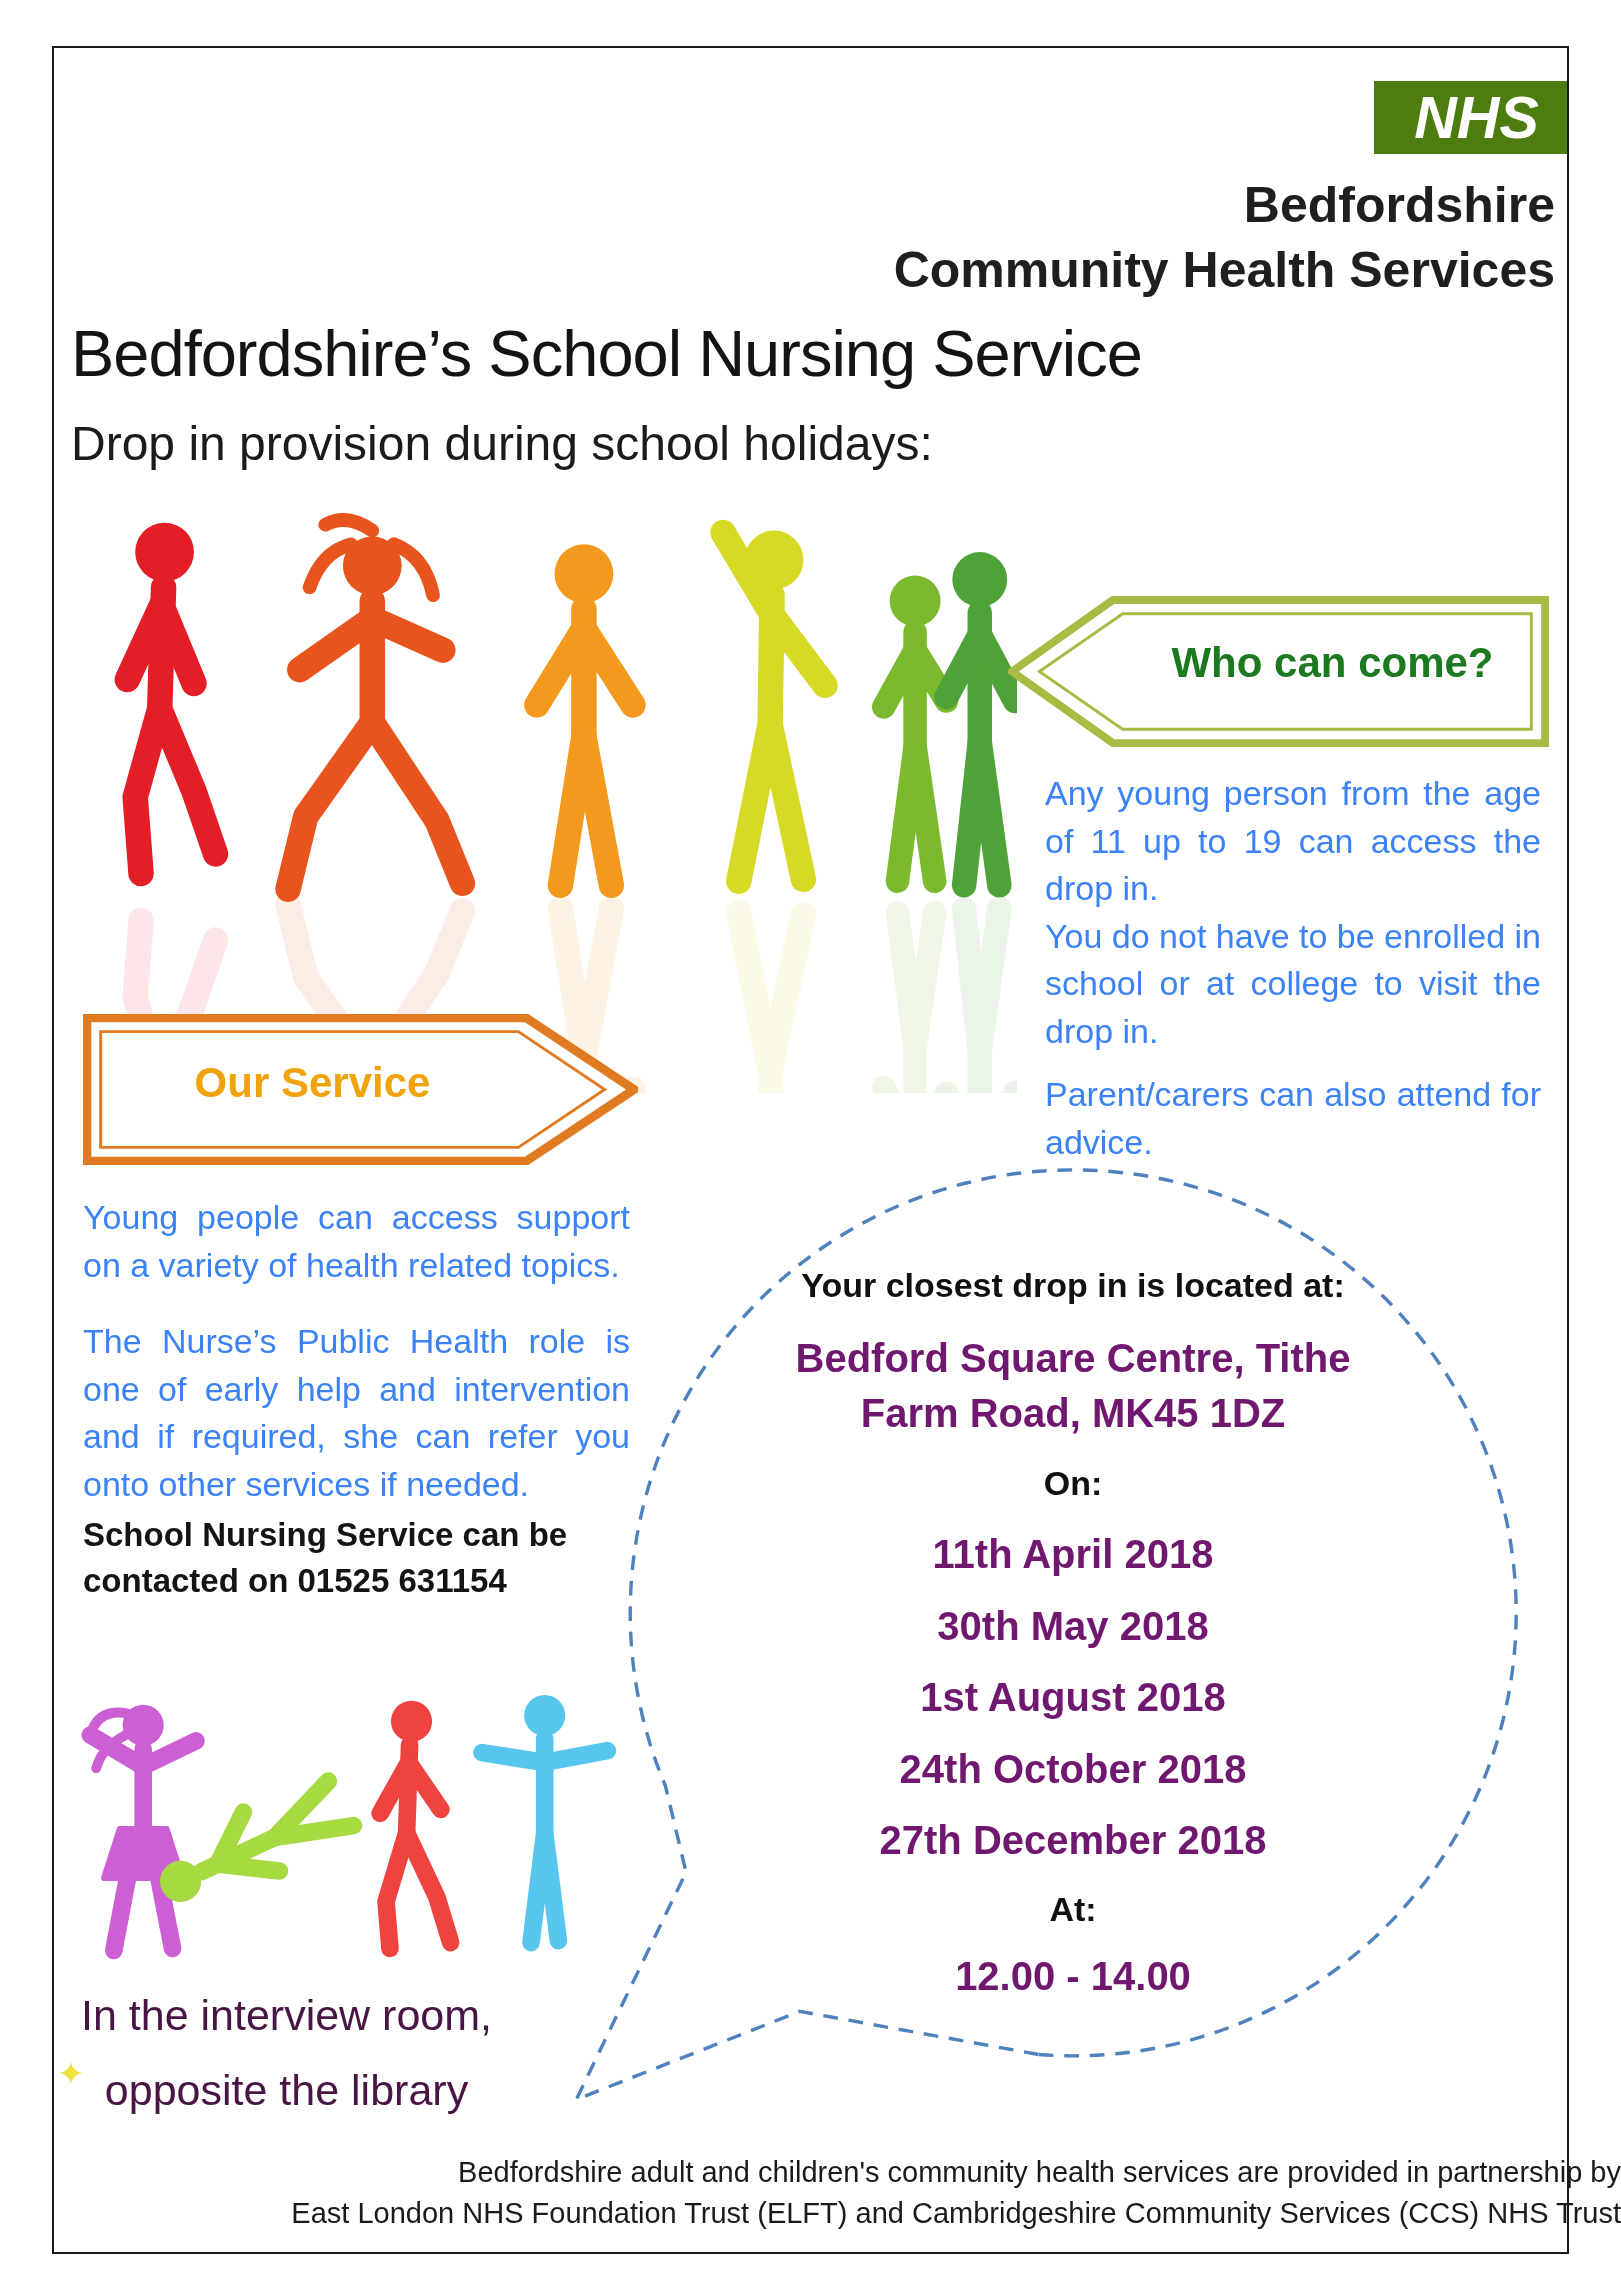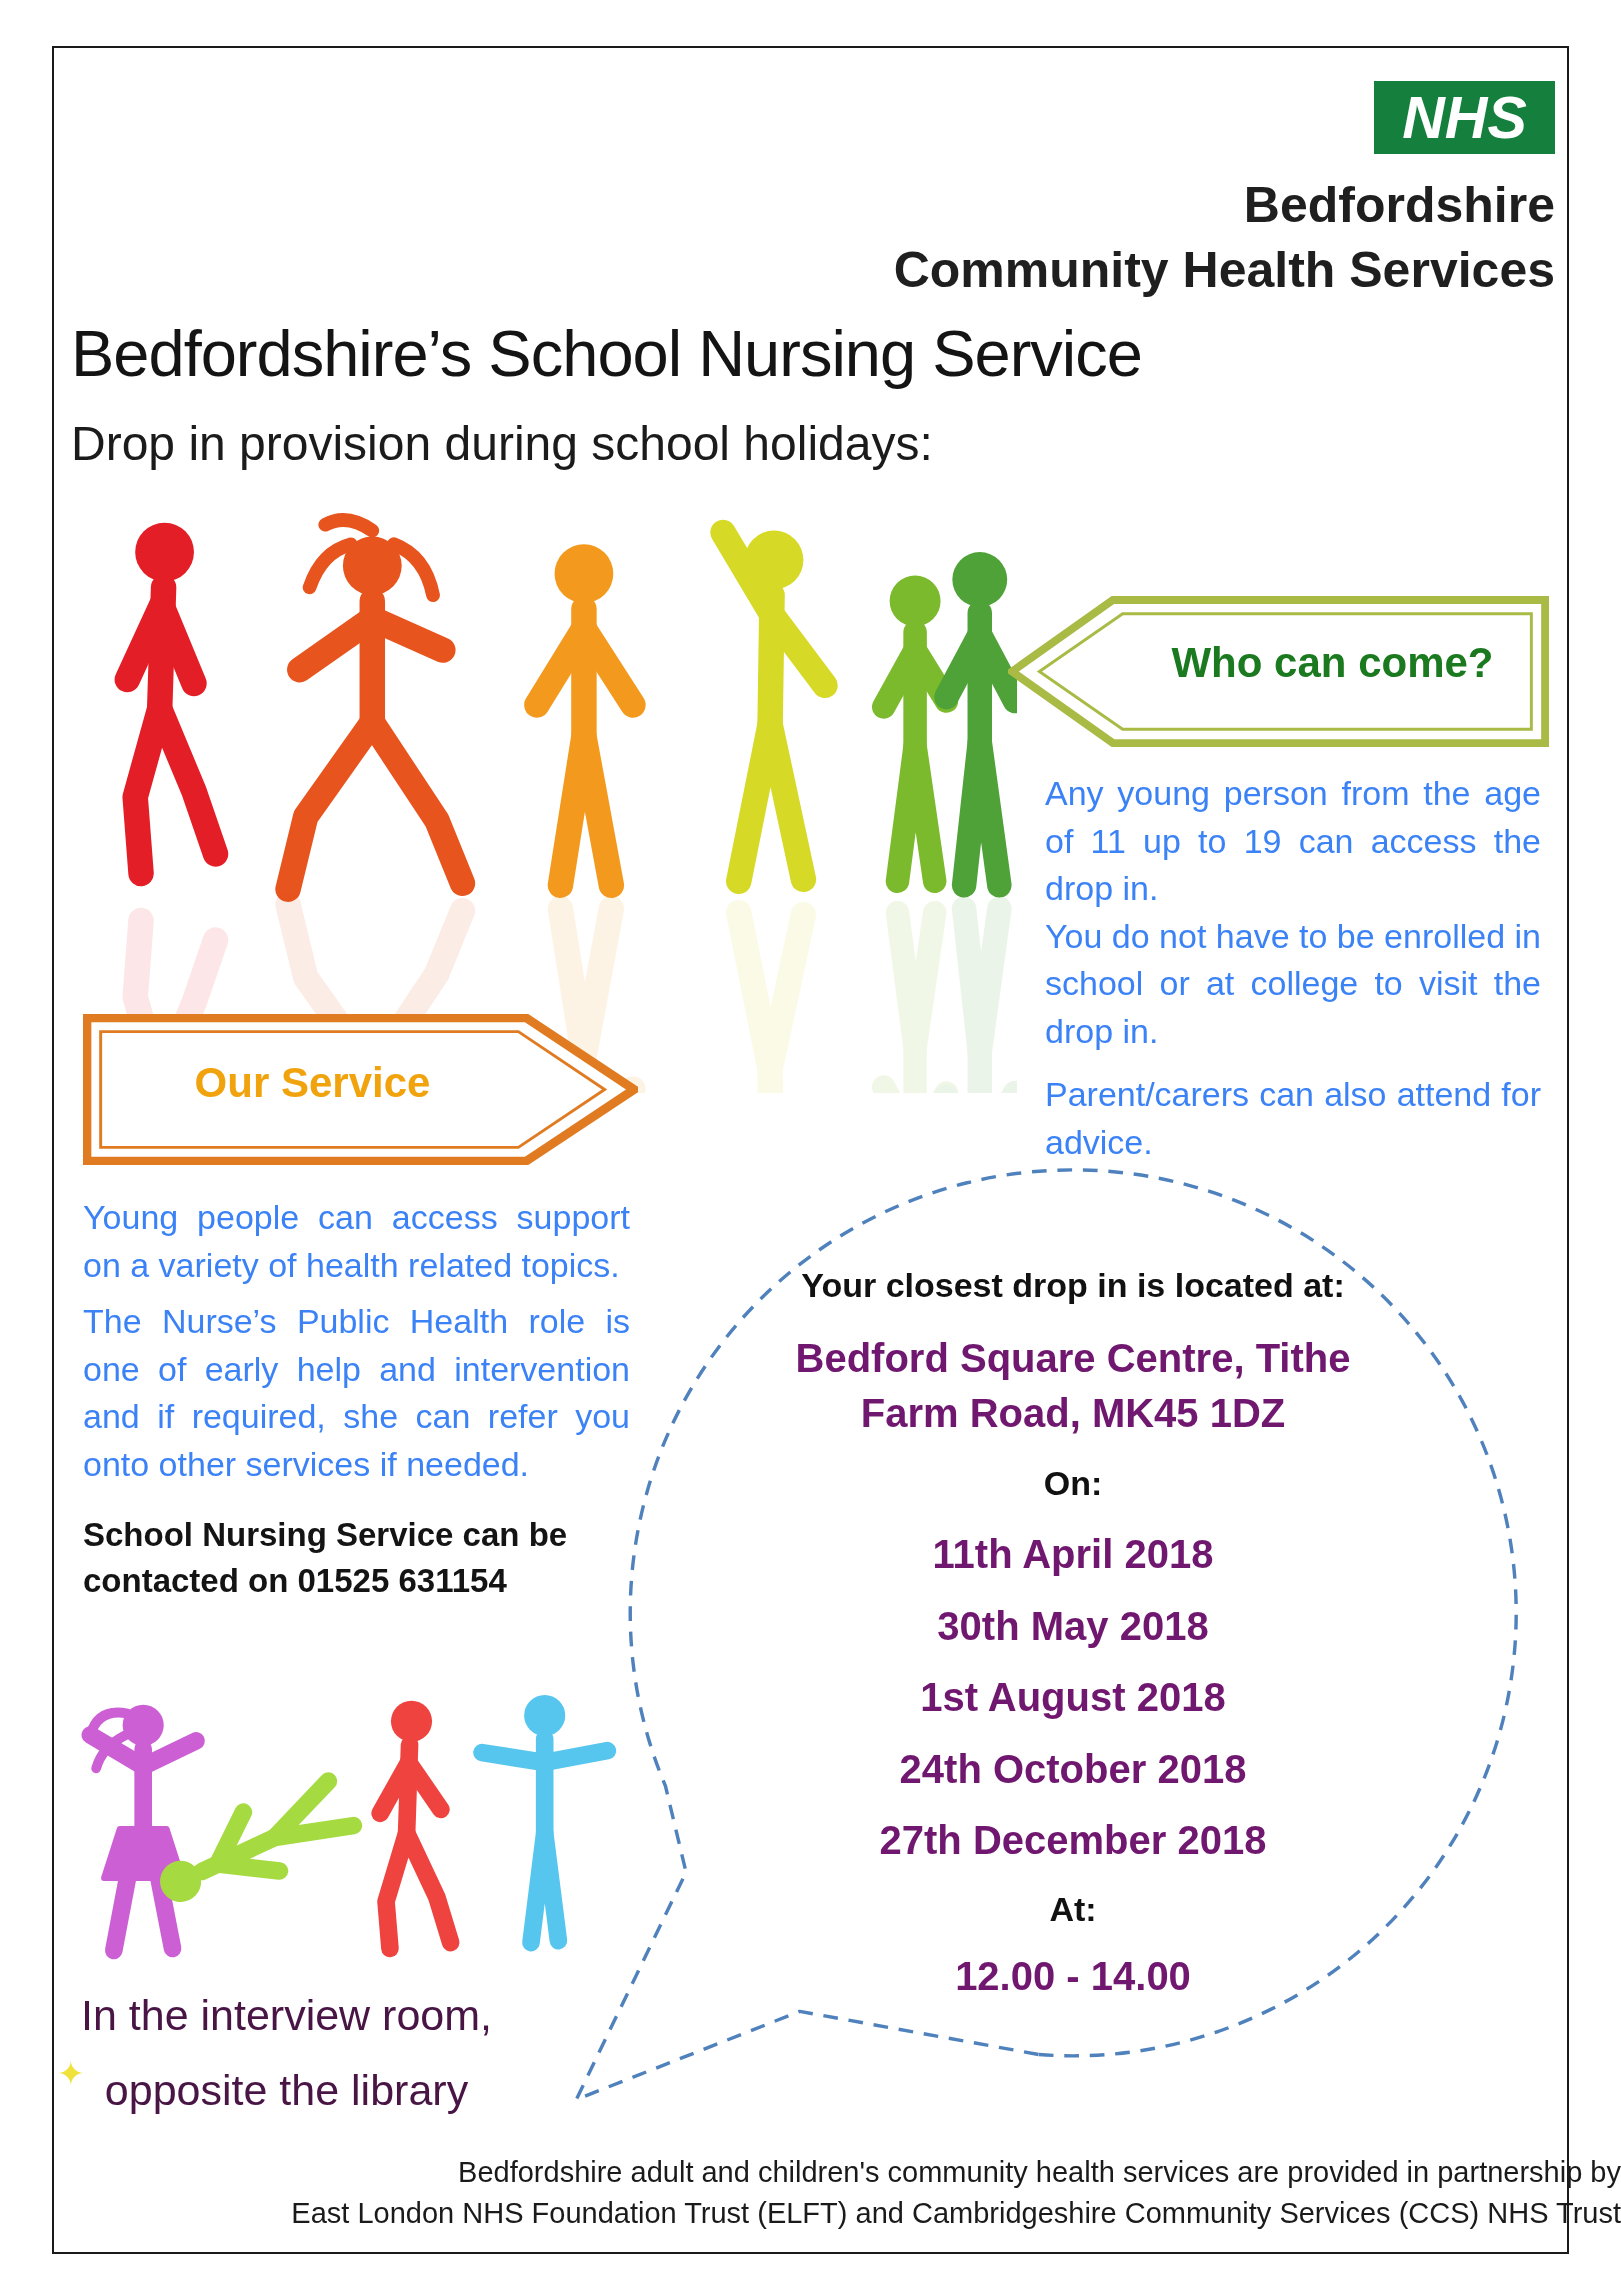--- a/index.html
+++ b/index.html
@@ -2,42 +2,42 @@
 <html><head>
 <meta charset="utf-8">
 <style>
   html,body{margin:0;padding:0;background:#e8e8e8;}
   .page{position:relative;width:1621px;height:2293px;background:#ffffff;overflow:hidden;
         font-family:"Liberation Sans",sans-serif;color:#1c1c1c;}
   .abs{position:absolute;}
   .page-border{left:52px;top:46px;width:1513px;height:2204px;border:2.9px solid #1a1a1a;}
 
   
-  .nhs-logo{left:1374px;top:81px;width:181px;height:73px;background:#15803d;
-            display:flex;align-items:center;justify-content:center;}
+  .nhs-logo{left:1374px;top:81px;width:181px;height:73px;background:#4d7c0f;
+            display:flex;align-items:center;justify-content:center;padding-left:12px;}
   .nhs-logo span{color:#ffffff;font-weight:bold;font-style:italic;font-size:59px;letter-spacing:0px;}
   .org{left:869px;top:173px;width:686px;text-align:right;font-weight:bold;
        font-size:50px;line-height:1.3;color:#1f1f1f;}
 
   
   .title{left:71px;top:316px;font-size:65px;letter-spacing:-1px;color:#141414;}
   .subtitle{left:71px;top:416px;font-size:48px;color:#1b1b1b;}
 
   
   .banner-label{font-weight:bold;font-size:42px;text-align:center;}
   .who-label{left:1117px;top:639px;width:431px;color:#1B7A1F;}
   .our-label{left:101px;top:1059px;width:423px;color:#F0A30D;}
 
   
   .copy{font-size:34px;line-height:1.4;text-align:justify;color:#3b82f6;}
   .copy p{margin:0;}
   .who-text{left:1045px;top:770px;width:496px;}
   .who-text p.gap{margin-top:15.7px;}
   .our-text{left:83px;top:1194px;width:547px;}
-  .our-text p.gap{margin-top:9px;}
+  .our-text p.gap{margin-top:29px;}
   .contact{left:83px;top:1512px;width:549px;font-weight:bold;font-size:33px;line-height:1.4;color:#141414;}
 
   
   .bubble-content{left:730px;top:1266px;width:686px;text-align:center;}
   .b-black{font-size:34px;font-weight:bold;color:#111111;margin:0 0 25.5px 0;}
   .b-purple{font-size:40px;font-weight:bold;color:#70176F;margin:0 0 26.5px 0;}
   .addr{width:647px;margin:0 auto 23.5px auto;line-height:1.38;}
   .on-label{margin-bottom:29px;}
   .at-label{margin:7.8px 0 25.5px 0;}
   .time{margin:0;}

